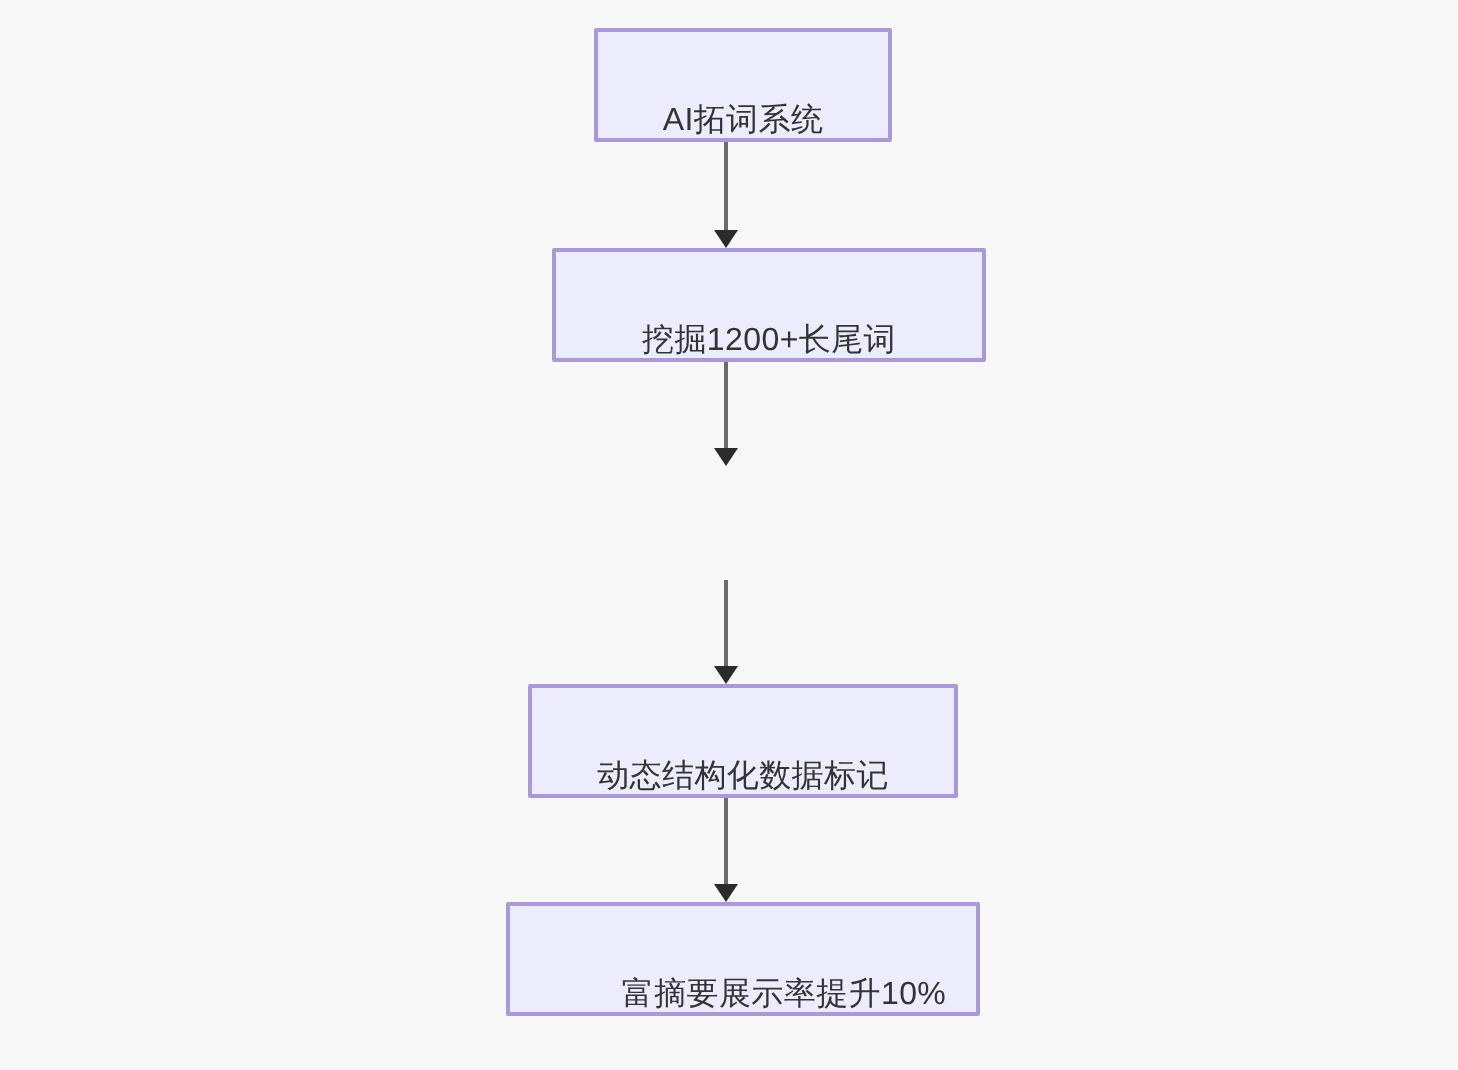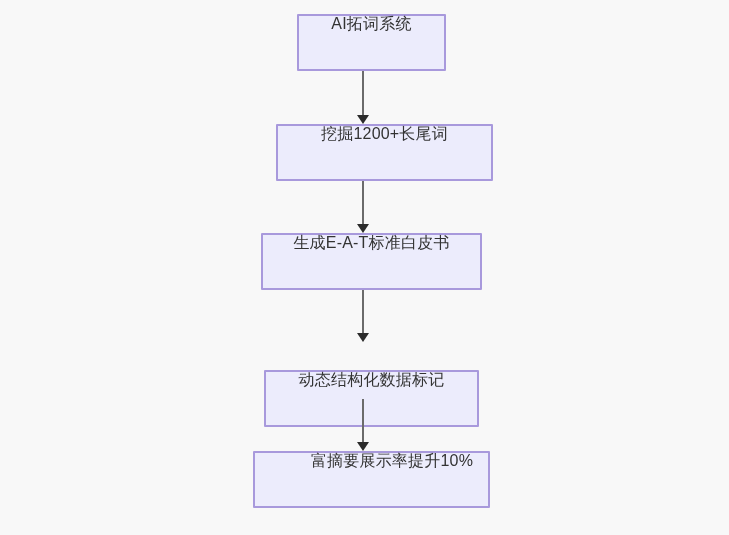--- a/index.html
+++ b/index.html
@@ -19,21 +19,21 @@
     height: 535px;
     background: #f8f8f8;
   }
   .node {
     position: absolute;
     box-sizing: border-box;
     background: #ececfc;
     border: 2px solid #a899dc;
     border-radius: 1px;
     display: flex;
-    align-items: flex-start;
+    align-items: flex-end;
     justify-content: center;
     color: #333333;
     font-size: 16px;
     line-height: 1;
     letter-spacing: 0.2px;
     white-space: nowrap;
     user-select: none;
   }
   .node-label {
     display: block;
@@ -77,30 +77,27 @@
 
   <div class="node" id="n2" style="left: 276px; top: 124px; width: 217px; height: 57px; background: rgb(236, 236, 252); border-color: rgb(168, 153, 220); color: rgb(51, 51, 51);">
     <span class="node-label">挖掘1200+长尾词</span>
   </div>
 
   <div class="connector" id="c2" style="left: 354px; top: 181px; height: 52px;">
     <div class="connector-line" style="background: rgb(107, 107, 107);"></div>
     <div class="connector-head" style="border-top-color: rgb(43, 43, 43);"></div>
   </div>
 
-  <div class="node" id="n3" style="left: 261px; top: 233px; width: 221px; height: 57px; background: rgb(236, 236, 252); border-color: rgb(168, 153, 220); color: rgb(51, 51, 51);">
-    <span class="node-label">生成E-A-T标准白皮书</span>
-  </div>
 
   <div class="connector" id="c3" style="left: 354px; top: 290px; height: 52px;">
     <div class="connector-line" style="background: rgb(107, 107, 107);"></div>
     <div class="connector-head" style="border-top-color: rgb(43, 43, 43);"></div>
   </div>
 
-  <div class="node" id="n4" style="left: 264px; top: 342px; width: 215px; height: 57px; background: rgb(236, 236, 252); border-color: rgb(168, 153, 220); color: rgb(51, 51, 51); margin-top: 28px;">
+  <div class="node" id="n4" style="left: 264px; top: 342px; width: 215px; height: 57px; background: rgb(236, 236, 252); border-color: rgb(168, 153, 220); color: rgb(51, 51, 51);">
     <span class="node-label">动态结构化数据标记</span>
   </div>
 
   <div class="connector" id="c4" style="left: 354px; top: 399px; height: 52px;">
     <div class="connector-line" style="background: rgb(107, 107, 107);"></div>
     <div class="connector-head" style="border-top-color: rgb(43, 43, 43);"></div>
   </div>
 
   <div class="node" id="n5" style="left: 253px; top: 451px; width: 237px; height: 57px; background: rgb(236, 236, 252); border-color: rgb(168, 153, 220); color: rgb(51, 51, 51); padding-left: 41px;">
     <span class="node-label">富摘要展示率提升10%</span>

